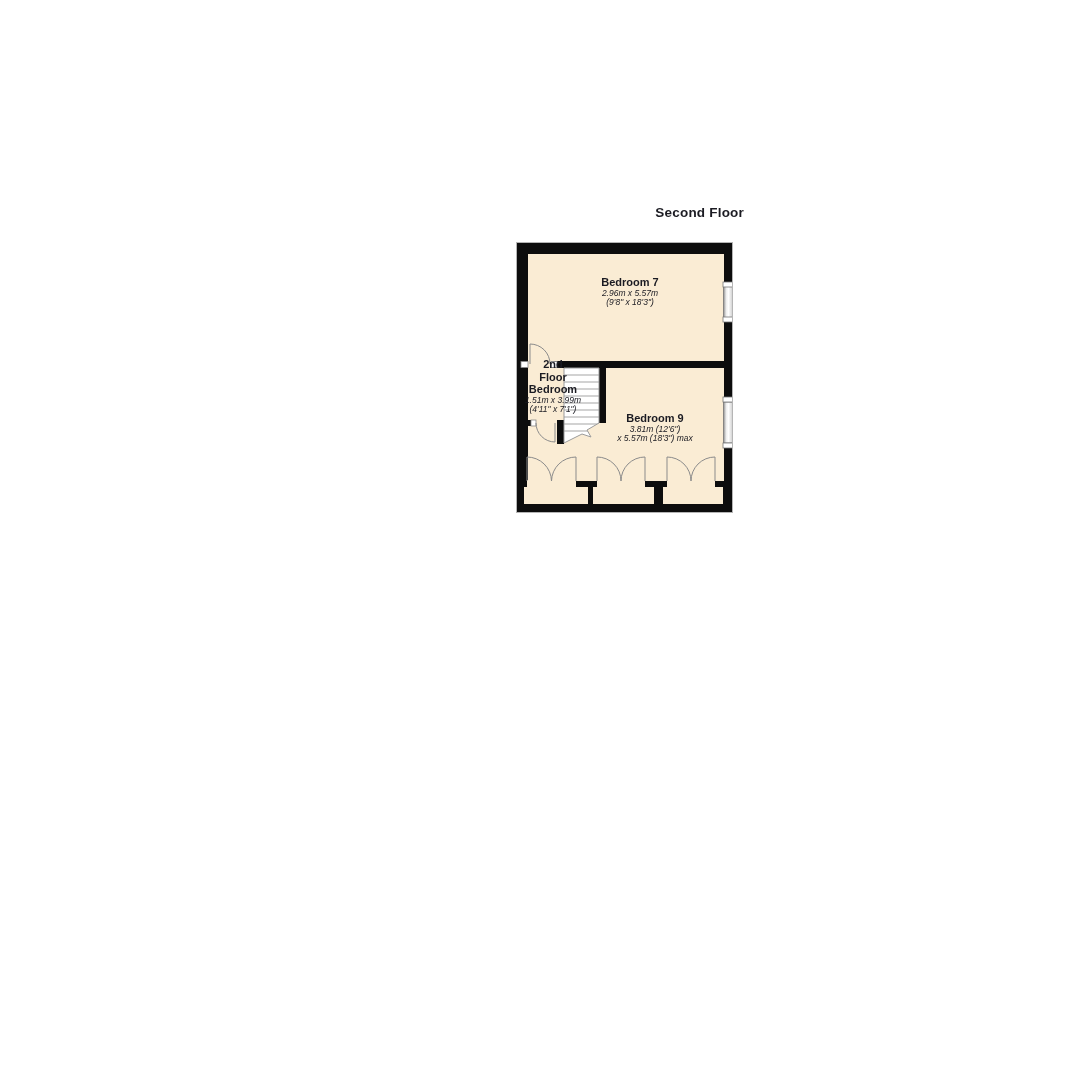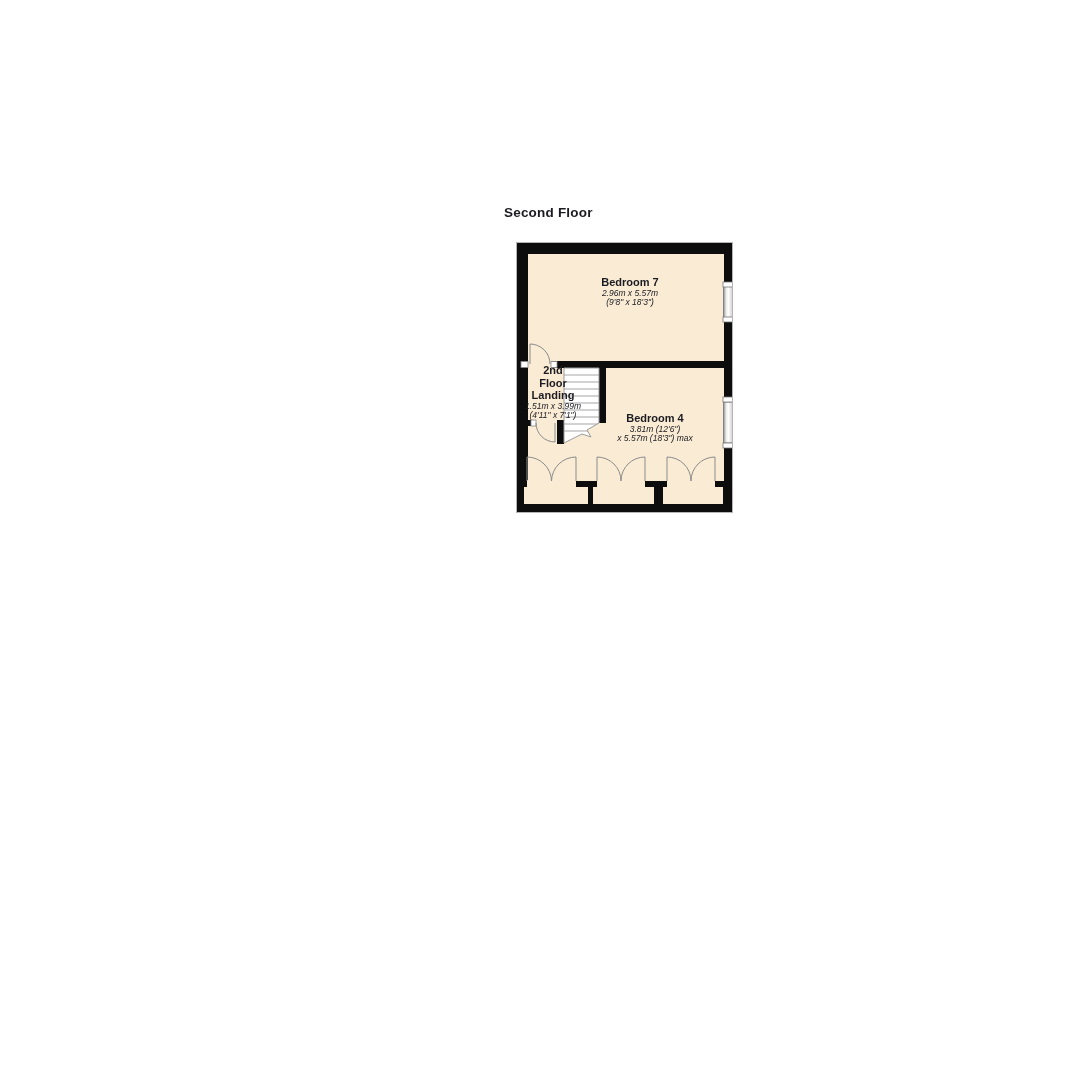--- a/index.html
+++ b/index.html
@@ -16,21 +16,21 @@
     inset: 0;
     width: 1080px;
     height: 1080px;
     overflow: hidden;
   }
   .plan-title {
     position: absolute;
     left: 504px;
     top: 205px;
     width: 240px;
-    text-align: left;
+    text-align: right;
     font-size: 13.5px;
     font-weight: bold;
     color: var(--text, #1b1b22);
     letter-spacing: 0.2px;
   }
   .floor-plan {
     position: absolute;
     left: 516px;
     top: 242px;
     width: 217px;
@@ -65,21 +65,21 @@
     font-weight: bold;
     display: block;
   }
   .room-label .dim {
     font-size: 8.5px;
     line-height: 9.5px;
     display: block;
     font-style: italic;
   }
   .label-bed7    { left: 62px;  top: 34px;  width: 104px; text-align: center; }
-  .label-landing { left: 7px;   top: 122px; width: 60px;  }
+  .label-landing { left: 7px;   top: 116px; width: 60px;  }
   .label-bed6    { left: 87px;  top: 170px; width: 104px; }
 </style>
 </head>
 <body>
 
 <div class="page">
 
   <div class="plan-title">Second Floor</div>
 
   <div class="floor-plan">
@@ -173,25 +173,25 @@
 
     <div class="room-label label-bed7">
       <span class="name">Bedroom 7</span>
       <span class="dim">2.96m x 5.57m</span>
       <span class="dim">(9'8" x 18'3")</span>
     </div>
 
     <div class="room-label label-landing">
       <span class="name">2nd</span>
       <span class="name">Floor</span>
-      <span class="name">Landing</span>
+      <span class="name">Bedroom</span>
       <span class="dim">1.51m x 3.99m</span>
       <span class="dim">(4'11" x 7'1")</span>
     </div>
 
     <div class="room-label label-bed6">
-      <span class="name">Bedroom 4</span>
+      <span class="name">Bedroom 9</span>
       <span class="dim">3.81m (12'6")</span>
       <span class="dim">x 5.57m (18'3") max</span>
     </div>
 
   </div>
 </div>
 
 </body></html>

